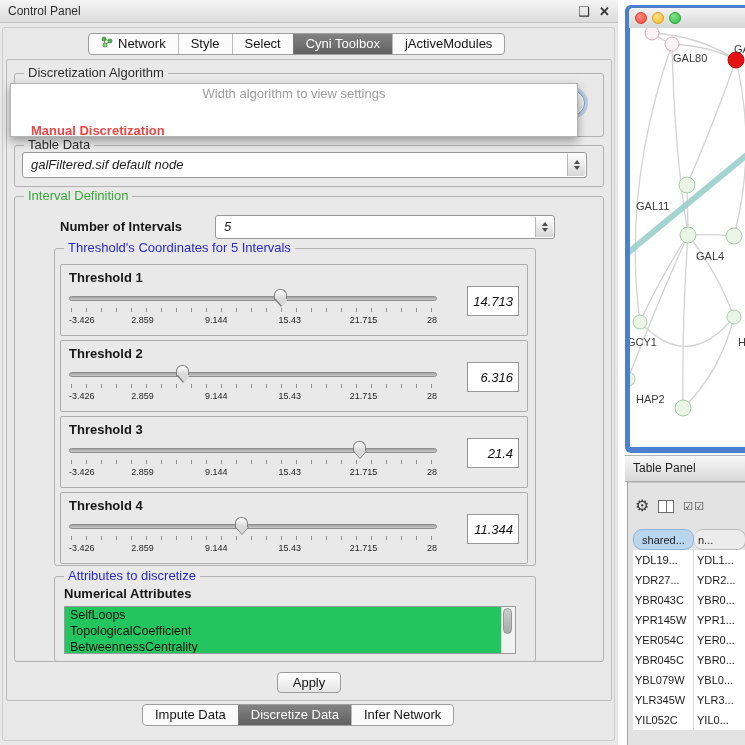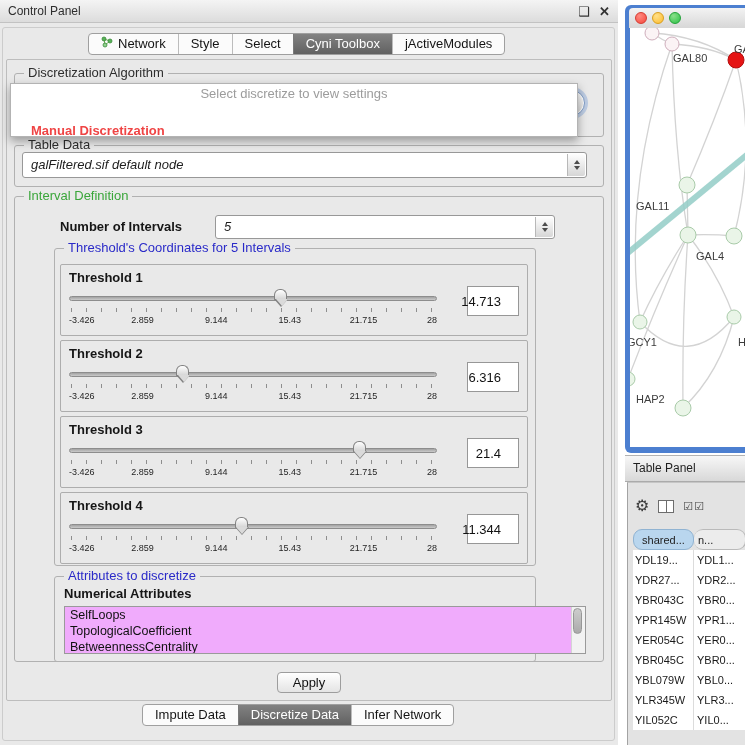--- a/index.html
+++ b/index.html
@@ -52,26 +52,26 @@
   .slider{position:absolute;left:8px;top:23px;width:368px;height:44px;}
   .track{position:absolute;left:0;right:0;top:8px;height:5px;background:linear-gradient(#a2a2a2,#cbcbcb);border:1px solid #8d8d8d;border-radius:3px;box-sizing:border-box;}
   .thumb{position:absolute;top:1px;width:13px;height:11px;margin-left:-7px;background:linear-gradient(#ffffff,#d2d2d2);border:1px solid #828282;border-bottom:none;border-radius:6px 6px 1px 1px;z-index:2;box-sizing:border-box;}
   .thumb::before{content:"";position:absolute;left:-1px;top:9px;border-left:7px solid transparent;border-right:7px solid transparent;border-top:8px solid #828282;}
   .thumb::after{content:"";position:absolute;left:0.5px;top:9px;border-left:6px solid transparent;border-right:6px solid transparent;border-top:7px solid #dadada;}
   .ticks{position:absolute;left:2px;right:2px;top:20px;height:4px;background:repeating-linear-gradient(to right,#8e8e8e 0 1px,transparent 1px 15px);}
   .scale{position:absolute;left:0;right:0;top:27px;height:12px;font-size:9px;color:#1f1f1f;}
   .scale span{position:absolute;white-space:nowrap;}
   .s0{left:0;} .s1{left:20%;transform:translateX(-50%);} .s2{left:40%;transform:translateX(-50%);}
   .s3{left:60%;transform:translateX(-50%);} .s4{left:80%;transform:translateX(-50%);} .s5{right:0;}
-  .valbox{position:absolute;right:8px;top:21px;width:52px;height:30px;background:#fff;border:1px solid #979797;font-size:13px;color:#111;display:flex;align-items:center;justify-content:flex-end;padding-right:17px;box-sizing:border-box;}
+  .valbox{position:absolute;right:8px;top:21px;width:52px;height:30px;background:#fff;border:1px solid #979797;font-size:13px;color:#111;display:flex;align-items:center;justify-content:flex-end;padding-right:5px;box-sizing:border-box;font-style:italic;}
 
   .bold-label{position:absolute;font-size:13px;font-weight:bold;color:#161616;}
 
   
-  .attr-list{position:absolute;left:64px;top:606px;width:522px;height:48px;background:#f0abfc;border:1px solid #9a9a9a;box-sizing:border-box;overflow:hidden;}
+  .attr-list{position:absolute;left:64px;top:606px;width:452px;height:48px;background:#22c55e;border:1px solid #9a9a9a;box-sizing:border-box;overflow:hidden;}
   .attr-list .li{font-size:12.5px;line-height:16px;padding-left:5px;color:#111;white-space:nowrap;}
   .sb{position:absolute;right:0;top:0;bottom:0;width:13px;background:#f2f2f2;border-left:1px solid #d4d4d4;}
   .sb-thumb{position:absolute;left:1px;top:1px;width:9px;height:26px;background:linear-gradient(#cdcdcd,#aaaaaa);border:1px solid #979797;border-radius:5px;box-sizing:border-box;}
 
   .apply-btn{position:absolute;left:277px;top:672px;width:64px;height:21px;background:linear-gradient(#ffffff,#e4e4e4);border:1px solid #9d9d9d;border-radius:4px;font-size:13px;color:#111;text-align:center;line-height:19px;box-sizing:border-box;}
 
   
   .net-window{position:absolute;left:625px;top:5px;width:120px;height:448px;background:#4c7fd0;border-radius:6px 0 0 6px;}
   .net-titlebar{position:absolute;left:4px;top:3px;right:0;height:20px;background:linear-gradient(#f3f3f3,#d7d7d7);border-radius:4px 0 0 0;}
   .light{position:absolute;top:4px;width:12px;height:12px;border-radius:50%;box-sizing:border-box;}
@@ -145,21 +145,21 @@
       <span class="grp-title">Discretization Algorithm</span>
     </div>
     <div class="combo round" style="left:24px;top:90px;width:561px;height:26px;line-height:24px;color:#9c9c9c;">
       <span class="stepper">
           <span class="arr-up"></span>
           <span class="arr-dn"></span>
         </span>
     </div>
 
     <div class="popup">
-      <div class="ph">Select discretize to view settings</div>
+      <div class="ph">Width algorithm to view settings</div>
       <div class="opt b">Manual Discretization</div>
     </div>
 
     <div class="grp" style="left:14px;top:145px;width:590px;height:42px;">
       <span class="grp-title">Table Data</span>
     </div>
     <div class="combo" style="left:22px;top:152px;width:565px;height:26px;">
       <span>galFiltered.sif default node</span>
       <span class="stepper">
           <span class="arr-up"></span>

